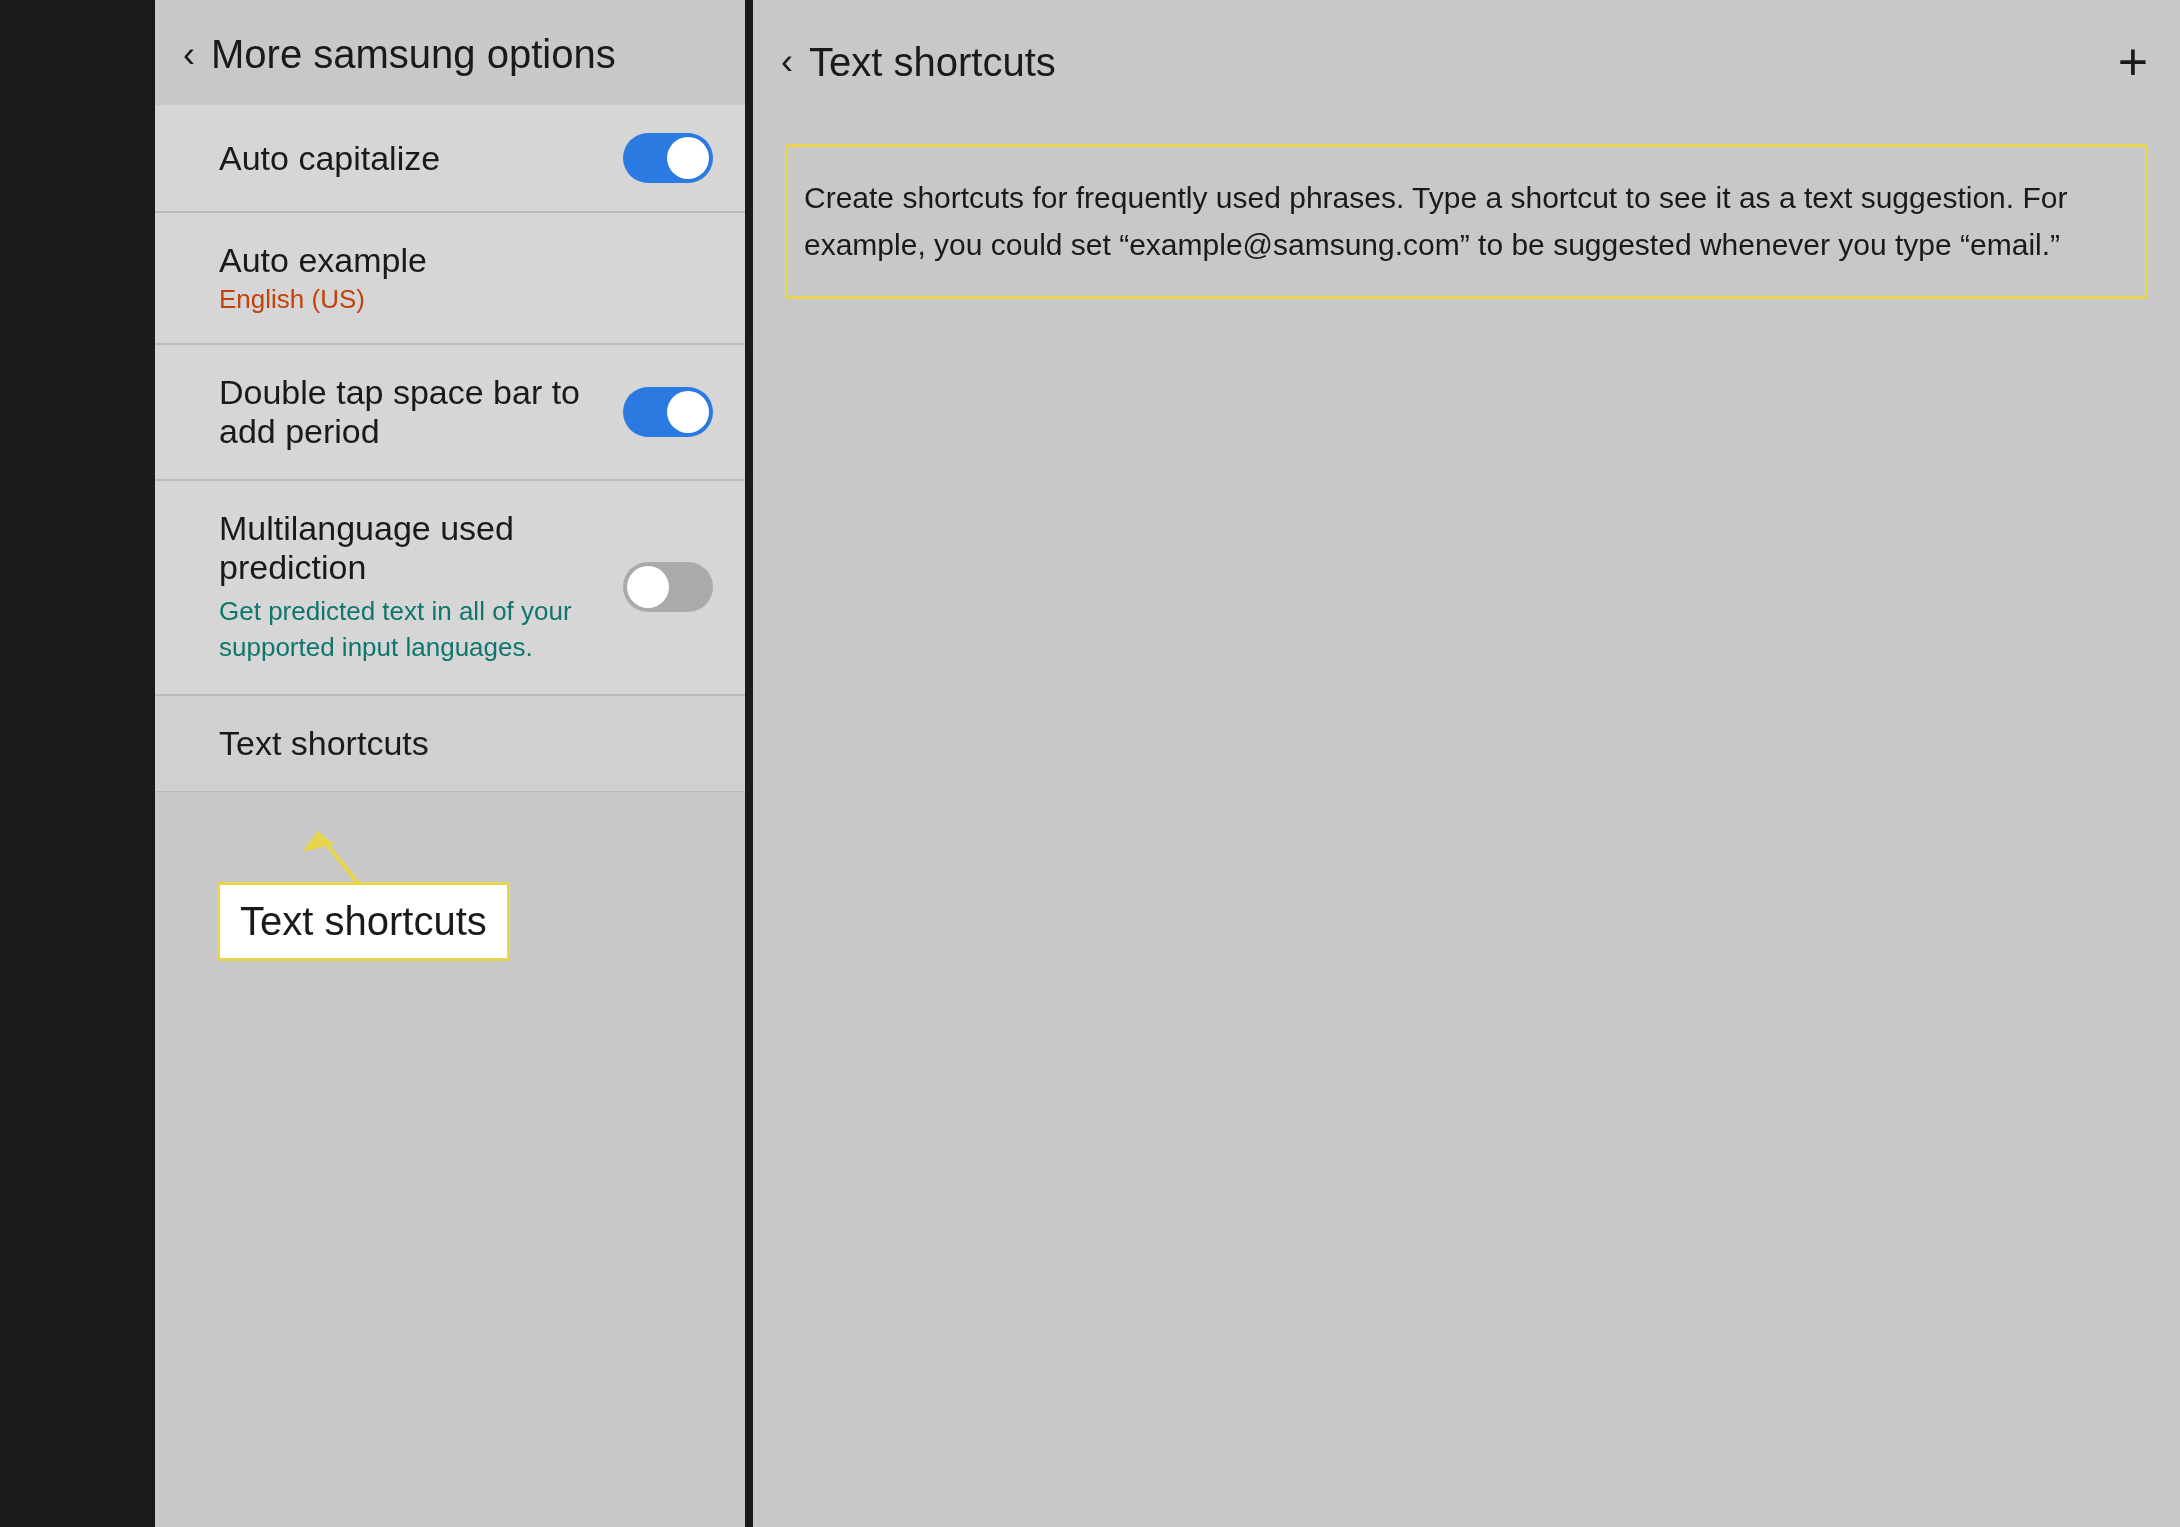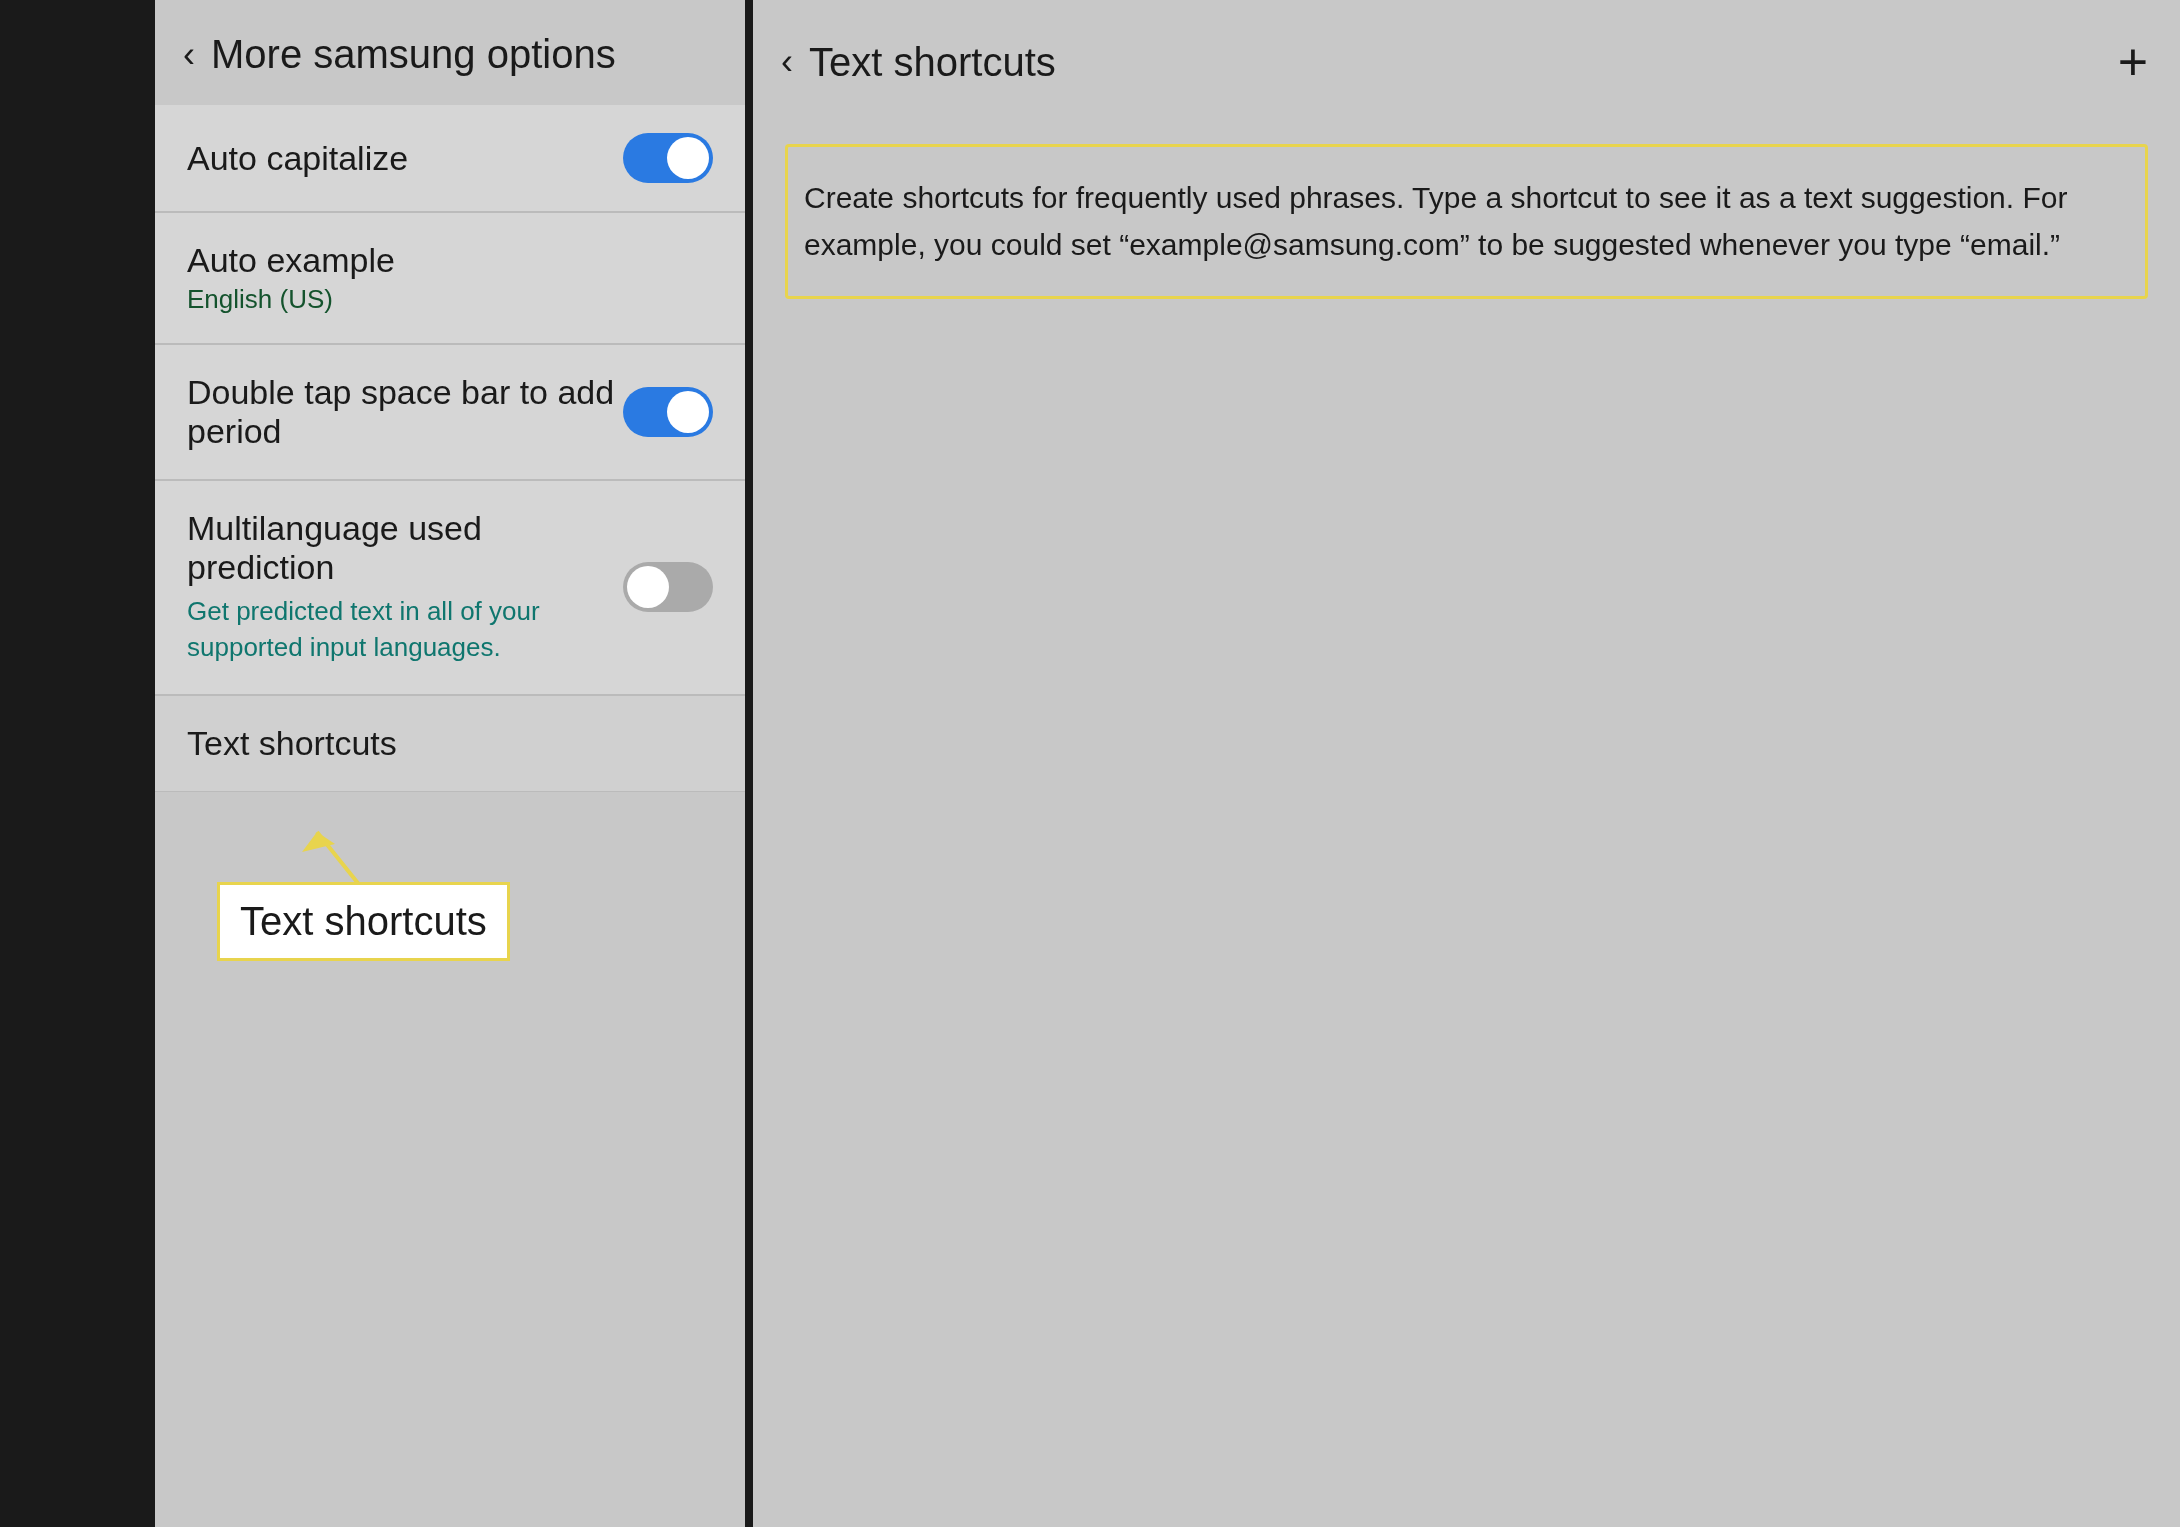--- a/index.html
+++ b/index.html
@@ -64,31 +64,32 @@
       border-bottom: 1px solid #bbb;
       min-height: 90px;
     }
 
     .setting-item.highlighted {
       background: #d0d0d0;
     }
 
     .setting-item-content {
       flex: 1;
+      margin-left: 32px;
     }
 
     .setting-label {
       font-size: 34px;
       color: #1a1a1a;
       font-weight: 400;
     }
 
     .setting-sublabel {
       font-size: 26px;
-      color: #14532d;
+      color: #c2410c;
       margin-top: 4px;
     }
 
     .setting-description {
       font-size: 26px;
       color: #0f766e;
       margin-top: 6px;
       line-height: 1.4;
     }
 

